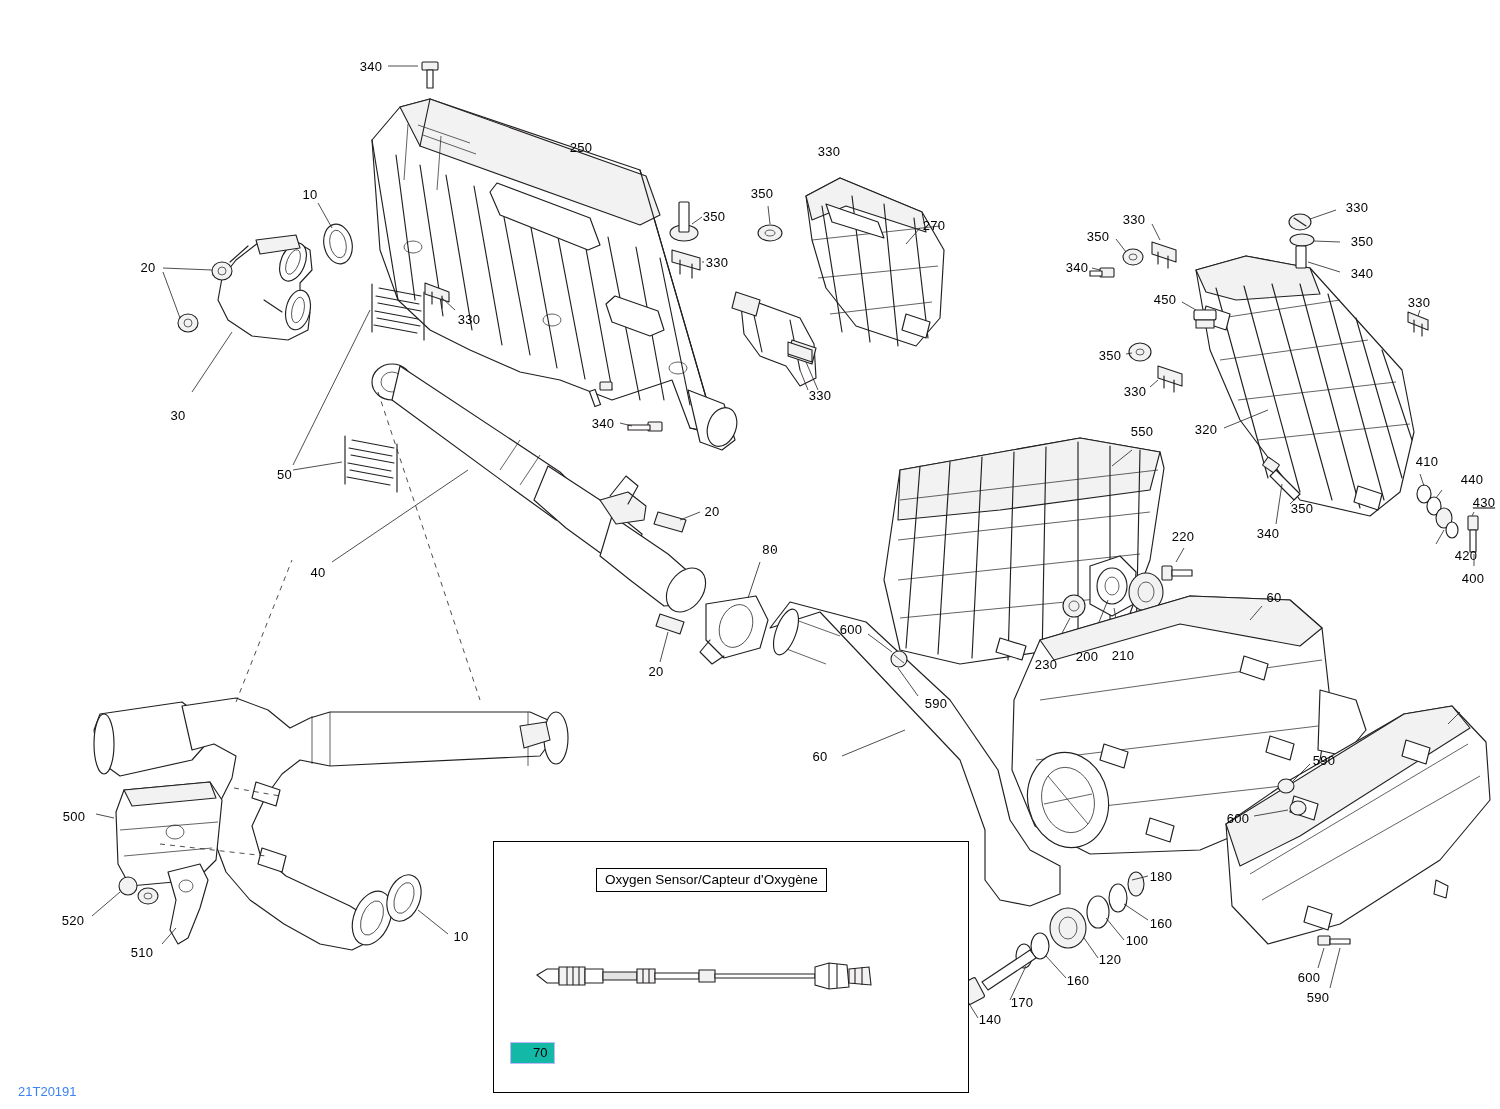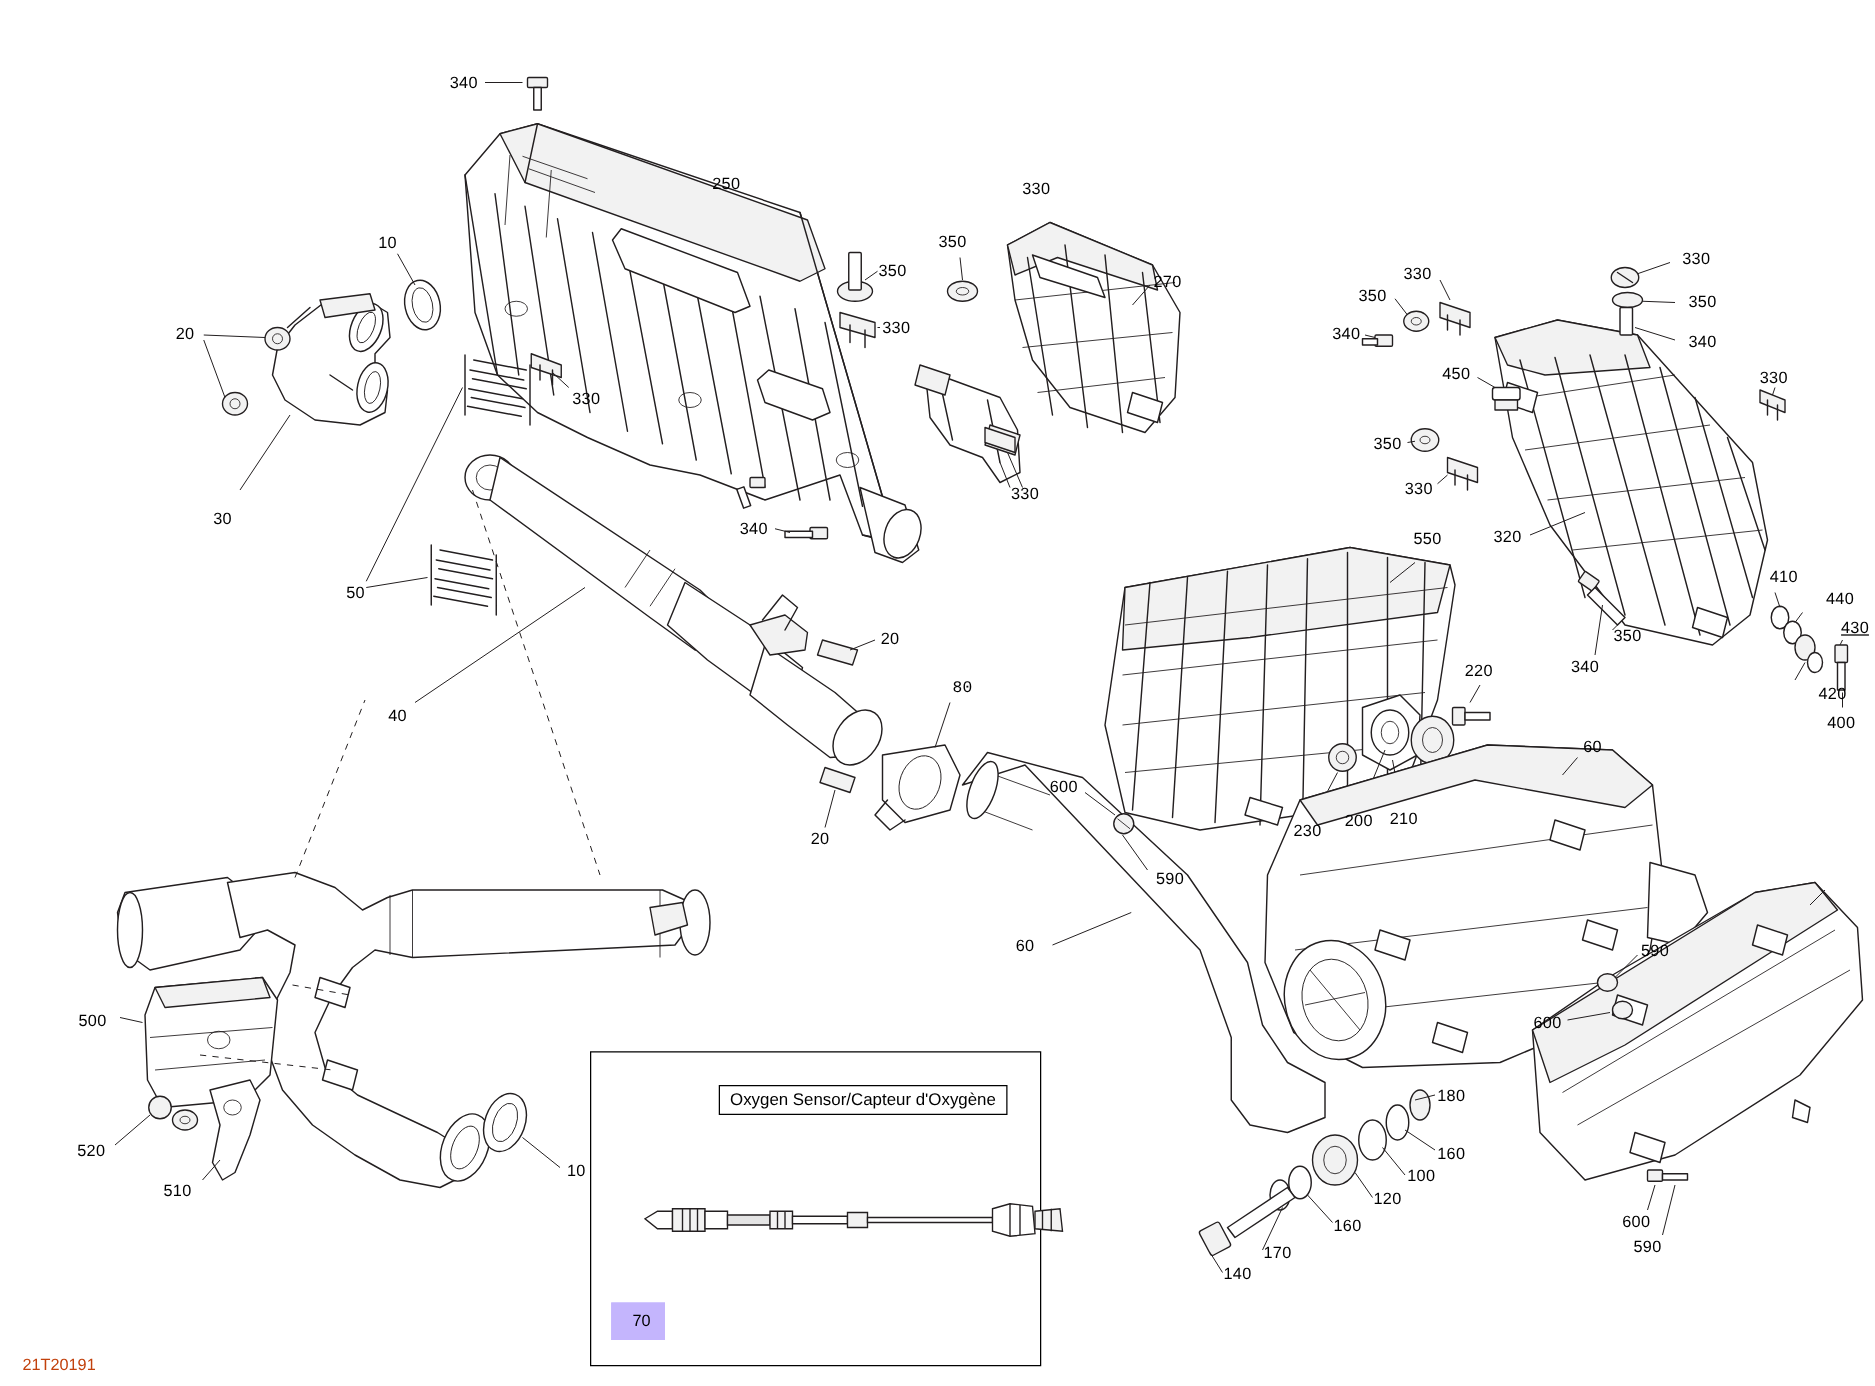--- a/index.html
+++ b/index.html
@@ -29,51 +29,51 @@
     color: #000000;
     white-space: nowrap;
     transform: translate(-50%, -50%);
     letter-spacing: 0.2px;
   }
   #drawing-number {
     position: absolute;
     left: 18px;
     top: 1084px;
     font-size: 13px;
-    color: #c2410c;
+    color: #3b82f6;
     white-space: nowrap;
   }
   #oxygen-box {
     position: absolute;
-    left: 472px;
+    left: 493px;
     top: 841px;
-    width: 361px;
+    width: 476px;
     height: 252px;
     border: 1.5px solid #000;
     background: #ffffff;
     box-sizing: border-box;
   }
   #oxygen-title {
     position: absolute;
     left: 102px;
     top: 26px;
     border: 1px solid #000;
     padding: 3px 8px 4px 8px;
     font-size: 13.5px;
     background: #fff;
     white-space: nowrap;
   }
   #oxygen-ref {
     position: absolute;
     left: 16px;
     top: 200px;
-    border: 5px solid #c4b5fd;
-    padding: 2px 7px 3px 12px;
+    border: 1px solid #c4b5fd;
+    padding: 2px 7px 3px 22px;
     font-size: 13px;
-    background: #c4b5fd;
+    background: #14b8a6;
   }
   #oxygen-art {
     position: absolute;
     left: 35px;
     top: 105px;
     width: 360px;
     height: 60px;
   }
 </style>
 </head>

